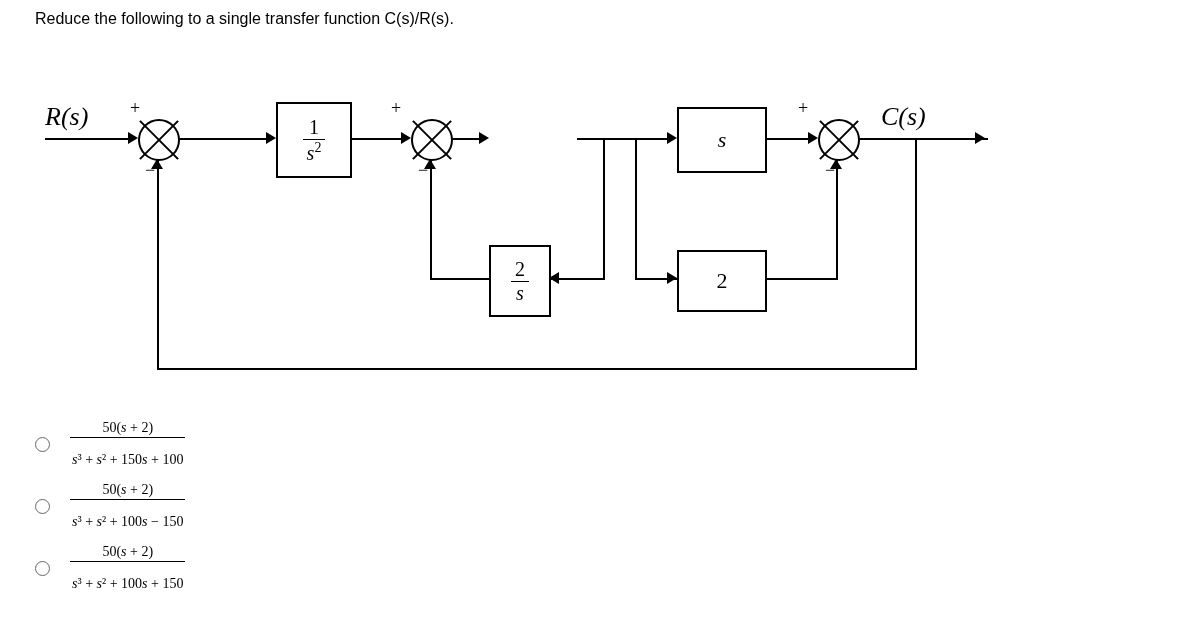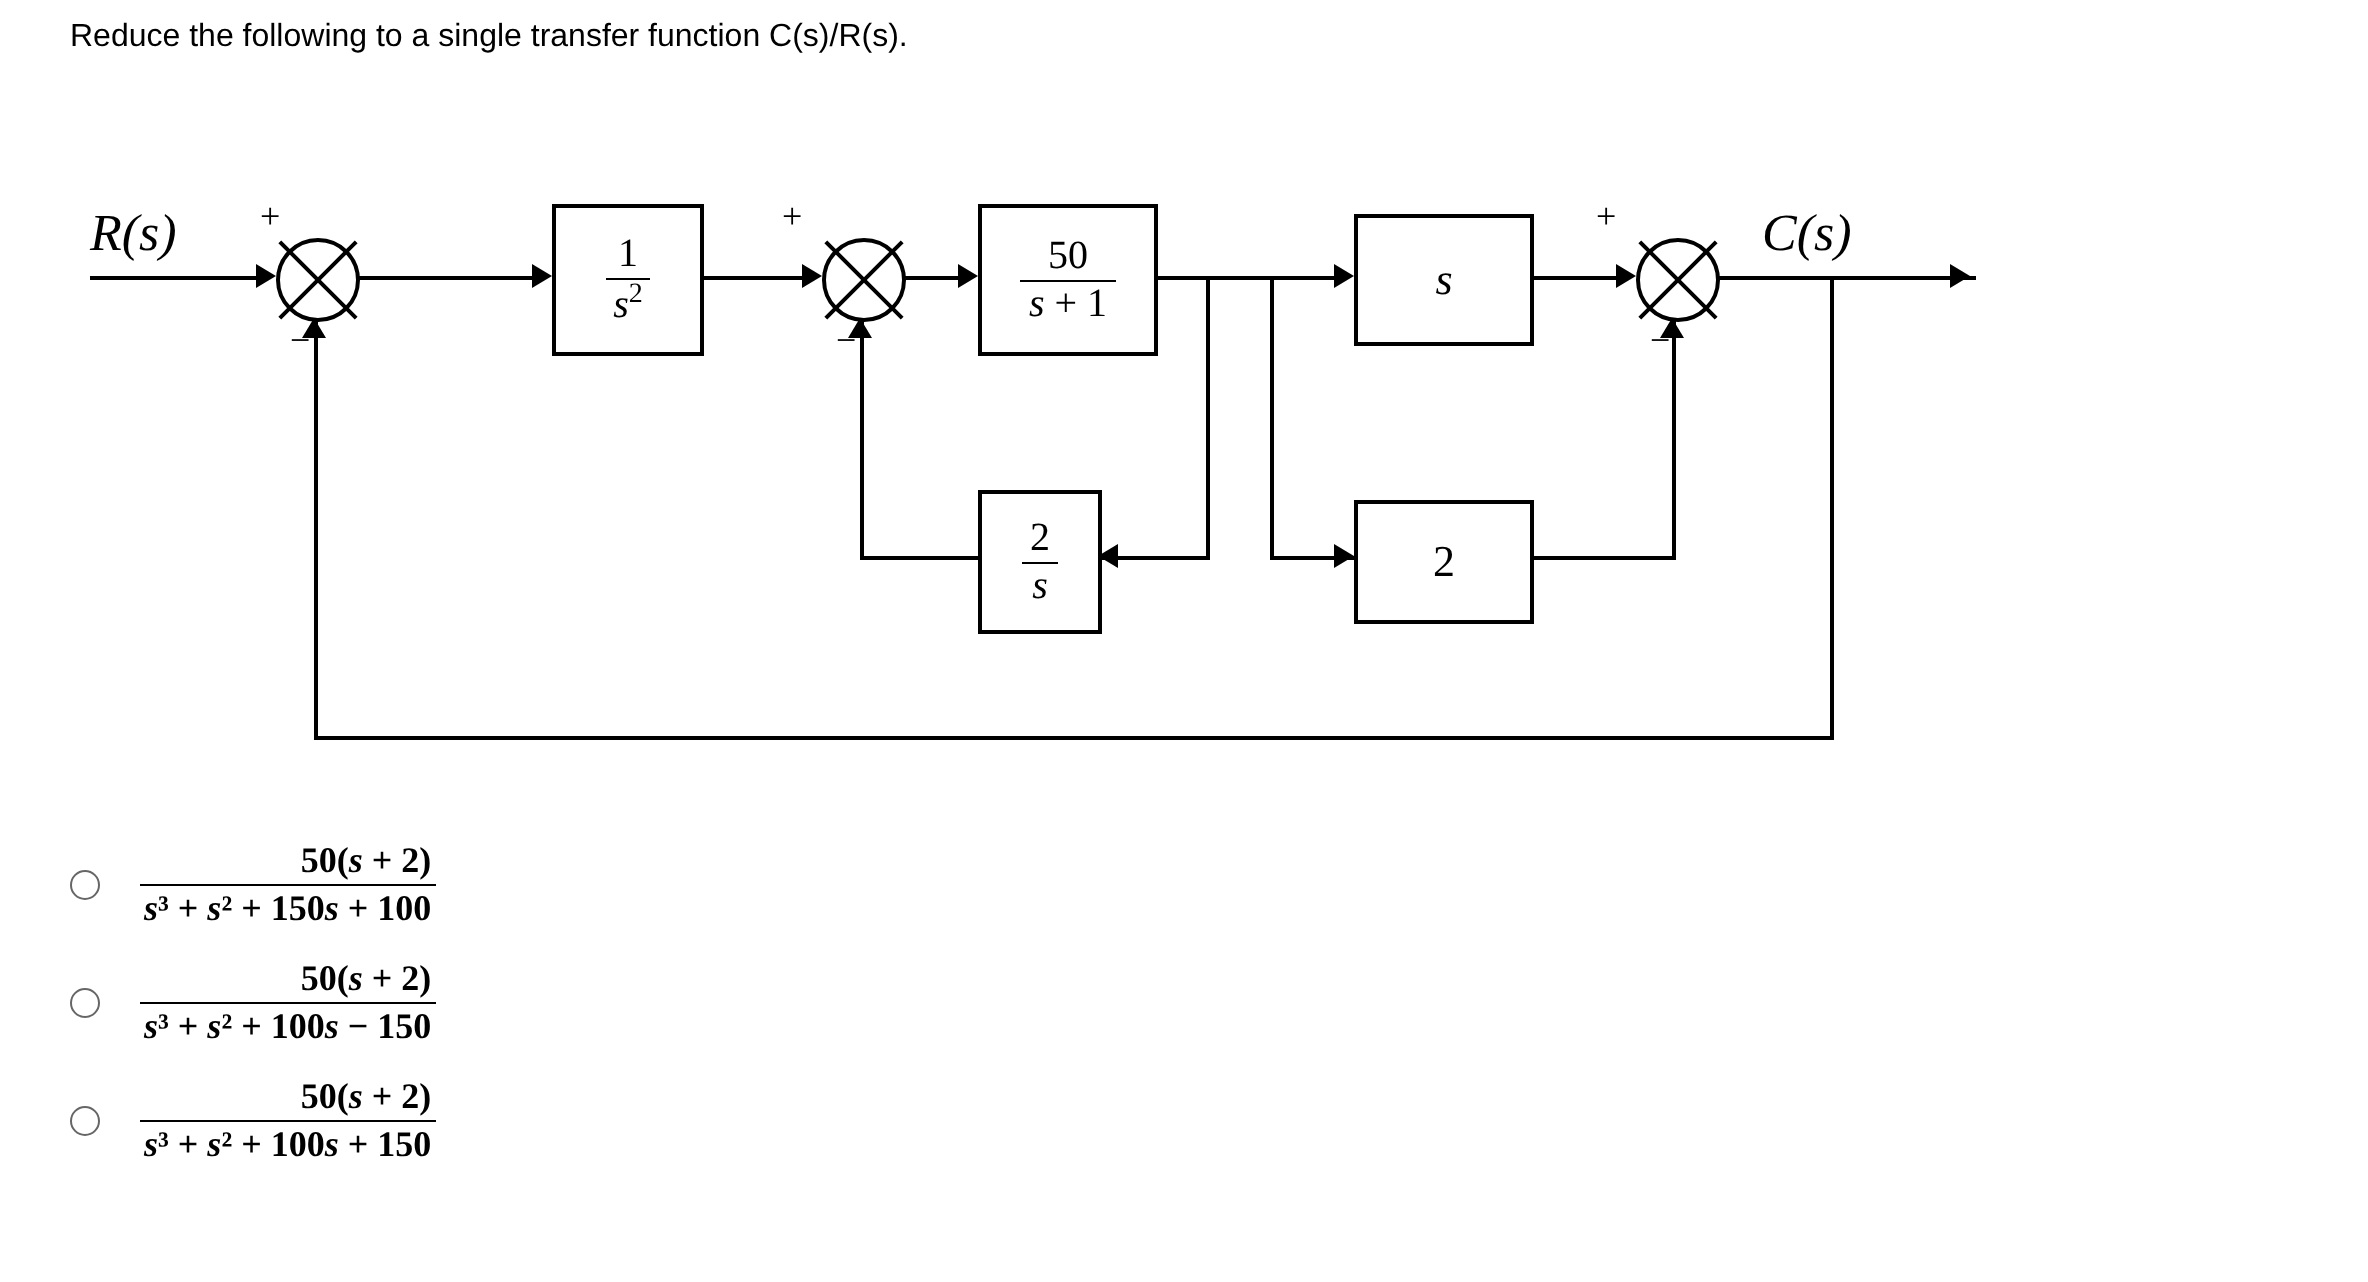--- a/index.html
+++ b/index.html
@@ -132,26 +132,25 @@
 .radio {
   width: 13px;
   height: 13px;
   border: 1px solid #666;
   border-radius: 50%;
   margin-right: 20px;
   flex-shrink: 0;
 }
 .opt-frac {
   font-family: "Times New Roman", serif;
-  font-size: 18px;
-  text-align: right;
-  font-weight: bold;
+  font-size: 14px;
+  text-align: center;
 }
 .opt-frac .num { display: block; padding: 0 2px 1px 2px; }
-.opt-frac .den { display: block; border-top: 1px solid #000; padding: 1px 2px 0 2px; }
+.opt-frac .den { display: block; border-top: 1px solid #000; padding: 14px 2px 0 2px; }
 .svar { font-style: italic; }
 </style>
 </head>
 <body>
 
 <div class="prompt">Reduce the following to a single transfer function C(s)/R(s).</div>
 
 <div class="diagram">
 
   <div class="label" style="top:12px; left:0;">R(s)</div>
@@ -176,26 +175,20 @@
   <div class="hline" style="top:48px; left:305px; width:53px;"></div>
   <div class="arrow-r" style="top:42px; left:356px;"></div>
 
   <div class="sumnode" style="top:29px; left:366px;"></div>
   <div class="sign" style="top:8px; left:346px;">+</div>
   <div class="sign" style="top:70px; left:373px;">−</div>
 
   <div class="hline" style="top:48px; left:406px; width:30px;"></div>
   <div class="arrow-r" style="top:42px; left:434px;"></div>
 
-  <div class="box" style="top:12px; left:444px; width:86px; height:72px;">
-    <span class="frac" style="font-size:20px;">
-      <span class="num">50</span>
-      <span class="den"><span class="svar">s</span> + 1</span>
-    </span>
-  </div>
 
   <div class="hline" style="top:48px; left:532px; width:92px;"></div>
   <div class="arrow-r" style="top:42px; left:622px;"></div>
 
   <div class="vline" style="top:48px; left:558px; height:142px;"></div>
 
   <div class="vline" style="top:48px; left:590px; height:142px;"></div>
 
   <div class="box" style="top:17px; left:632px; width:86px; height:62px; font-size:22px;">
     <span class="svar">s</span>

